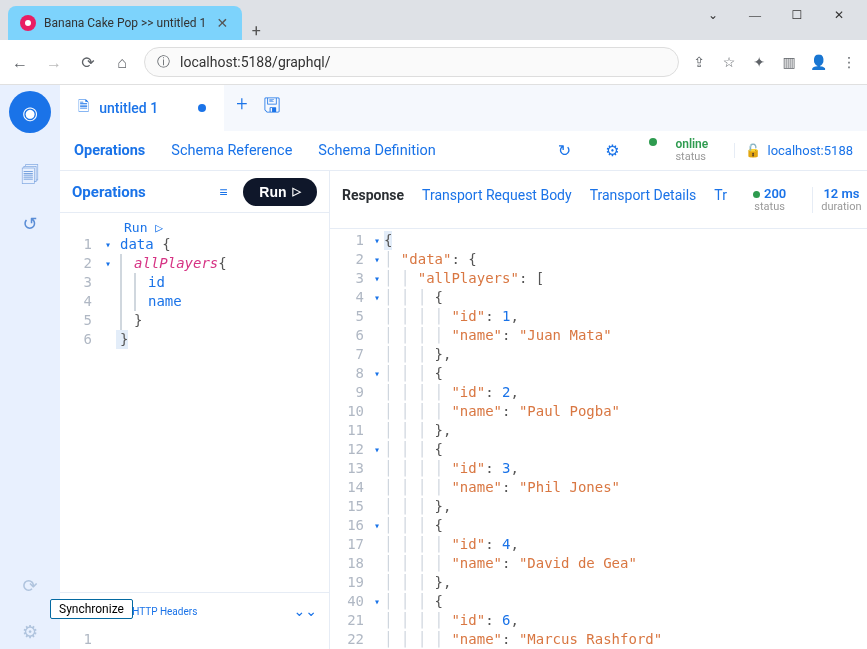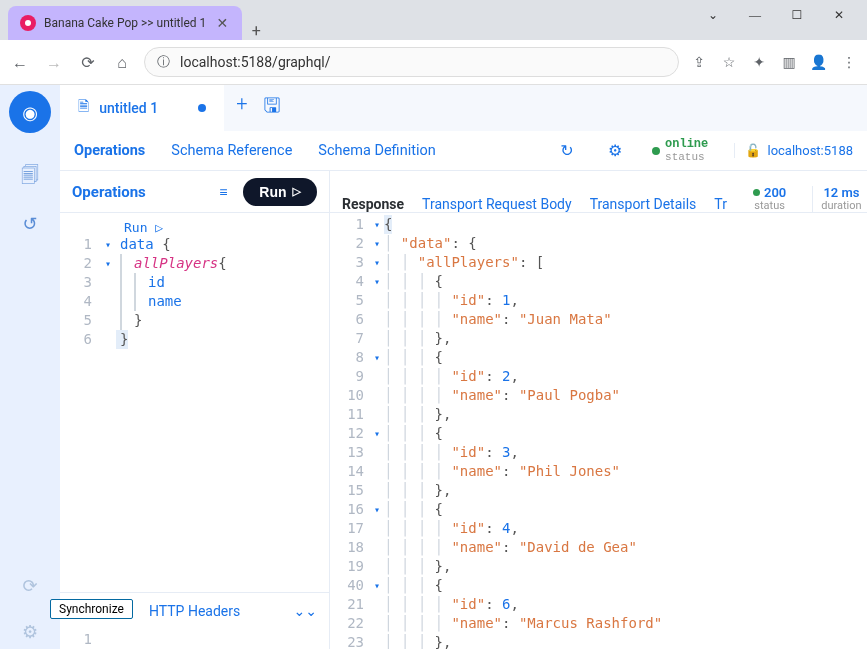--- a/index.html
+++ b/index.html
@@ -2,21 +2,21 @@
 <html><head>
 <meta charset="utf-8">
 <style>
 * { box-sizing: border-box; margin: 0; padding: 0; }
 body { font-family: -apple-system, "Segoe UI", Roboto, sans-serif; font-size: 14px; background: #fff; overflow: hidden; width: 867px; height: 649px; }
 
 
 .browser-chrome { height: 85px; border-bottom: 1px solid #e0e0e0; background: #fff; }
 .titlebar { height: 40px; display: flex; align-items: center; background: #dee1e6; }
 .tab-strip { display: flex; align-items: flex-end; height: 40px; padding-left: 8px; flex: 1; }
-.browser-tab { background: #c4b5fd; height: 34px; display: flex; align-items: center; padding: 0 12px; border-radius: 8px 8px 0 0; gap: 8px; min-width: 220px; }
+.browser-tab { background: #7dd3fc; height: 34px; display: flex; align-items: center; padding: 0 12px; border-radius: 8px 8px 0 0; gap: 8px; min-width: 220px; }
 .favicon { width: 16px; height: 16px; background: #e91e63; border-radius: 50%; display: flex; align-items: center; justify-content: center; }
 .favicon::after { content: ""; width: 6px; height: 6px; background: #fff; border-radius: 50%; }
 .tab-title { font-size: 12px; color: #333; flex: 1; }
 .tab-close { width: 16px; text-align: center; cursor: pointer; color: #555; }
 .new-tab { width: 28px; text-align: center; color: #555; font-size: 16px; cursor: pointer; }
 .win-controls { display: flex; gap: 18px; padding: 0 16px; align-items: center; height: 30px; align-self: flex-start; }
 .win-ctrl { width: 24px; text-align: center; color: #333; font-family: "Segoe UI Symbol"; font-size: 12px; cursor: pointer; }
 .addrbar { height: 44px; display: flex; align-items: center; padding: 0 8px; gap: 10px; }
 .nav-ico { width: 24px; text-align: center; color: #5f6368; cursor: pointer; font-size: 16px; }
 .nav-ico.disabled { color: #bbb; }
@@ -41,21 +41,21 @@
 .doc-ico { color: #1a73e8; }
 .dirty-dot { width: 8px; height: 8px; background: #1a73e8; border-radius: 50%; margin-left: 30px; }
 .doc-actions { display: flex; gap: 16px; padding: 0 12px; color: #1a73e8; }
 .doc-act { cursor: pointer; font-size: 20px; font-weight: 300; }
 
 .secondary-nav { height: 40px; display: flex; align-items: center; padding: 0 14px; gap: 26px; border-bottom: 1px solid #e6ecf5; }
 .sec-tab { color: #1a73e8; cursor: pointer; font-size: 14.5px; }
 .sec-tab.active { font-weight: 700; }
 .sec-spacer { flex: 1; }
 .sec-ico { color: #1a73e8; cursor: pointer; width: 22px; text-align: center; font-size: 16px; }
-.status-pill { display: flex; align-items: center; gap: 5px; font-size: 12px; font-family: Liberation Mono, monospace; }
+.status-pill { display: flex; gap: 18px; font-size: 12px; }
 .dot-g { width: 8px; height: 8px; background: #2e9b4f; border-radius: 50%; }
 .pill-txt { display: flex; flex-direction: column; line-height: 1.1; }
 .pill-top { color: #2e9b4f; font-weight: 600; font-size: 12px; }
 .pill-bot { color: #999; font-size: 11px; }
 .conn { display: flex; align-items: center; gap: 6px; color: #1a73e8; font-size: 13px; padding-left: 10px; border-left: 1px solid #e6ecf5; }
 
 .panes { flex: 1; display: flex; min-height: 0; }
 
 
 .pane-left { width: 270px; display: flex; flex-direction: column; border-right: 1px solid #e6ecf5; }
@@ -74,28 +74,28 @@
 .code { white-space: pre; padding-left: 4px; }
 .marker { display: inline-block; width: 2px; background: #d0d7de; margin-right: 12px; height: 19px; vertical-align: top; }
 .kw { color: #1a73e8; }
 .fld { color: #d63384; font-style: italic; }
 .sub { color: #1a73e8; }
 .brc { color: #555; }
 .hl { background: #e3edf9; }
 
 .vars-panel { border-top: 1px solid #e6ecf5; }
 .vars-tabs { height: 36px; display: flex; align-items: center; padding: 0 12px; gap: 18px; }
-.var-tab { color: #1a73e8; cursor: pointer; font-size: 14px; }
+.var-tab { color: #1a73e8; cursor: pointer; font-size: 10px; }
 .var-tab.active { font-weight: 700; }
 .var-collapse { color: #1a73e8; cursor: pointer; font-size: 14px; }
 .vars-body { font-family: Consolas, monospace; padding: 2px 0; }
 
 
 .pane-right { flex: 1; display: flex; flex-direction: column; min-width: 0; }
-.resp-header { height: 42px; display: flex; align-items: flex-end; padding: 0 12px; gap: 18px; border-bottom: 1px solid #e6ecf5; overflow: hidden; white-space: nowrap; }
+.resp-header { height: 42px; display: flex; align-items: flex-start; padding: 0 12px; gap: 18px; border-bottom: 1px solid #e6ecf5; overflow: hidden; white-space: nowrap; margin-top: 16px; }
 .resp-tab { color: #1a73e8; cursor: pointer; font-size: 14px; }
 .resp-tab.active { font-weight: 700; color: #2b2f33; }
 .metric { display: flex; flex-direction: column; align-items: center; line-height: 1.1; padding: 0 8px; border-left: 1px solid #e6ecf5; }
 .metric:first-of-type { border-left: none; }
 .m-top { color: #1a73e8; font-weight: 600; font-size: 13px; display: flex; align-items: center; gap: 4px; }
 .m-bot { color: #999; font-size: 11px; }
 .dot-gs { width: 7px; height: 7px; background: #2e9b4f; border-radius: 50%; }
 
 .json-view { flex: 1; font-family: Consolas, monospace; font-size: 14px; line-height: 19px; overflow: hidden; padding-top: 2px; }
 .jline { display: flex; }

